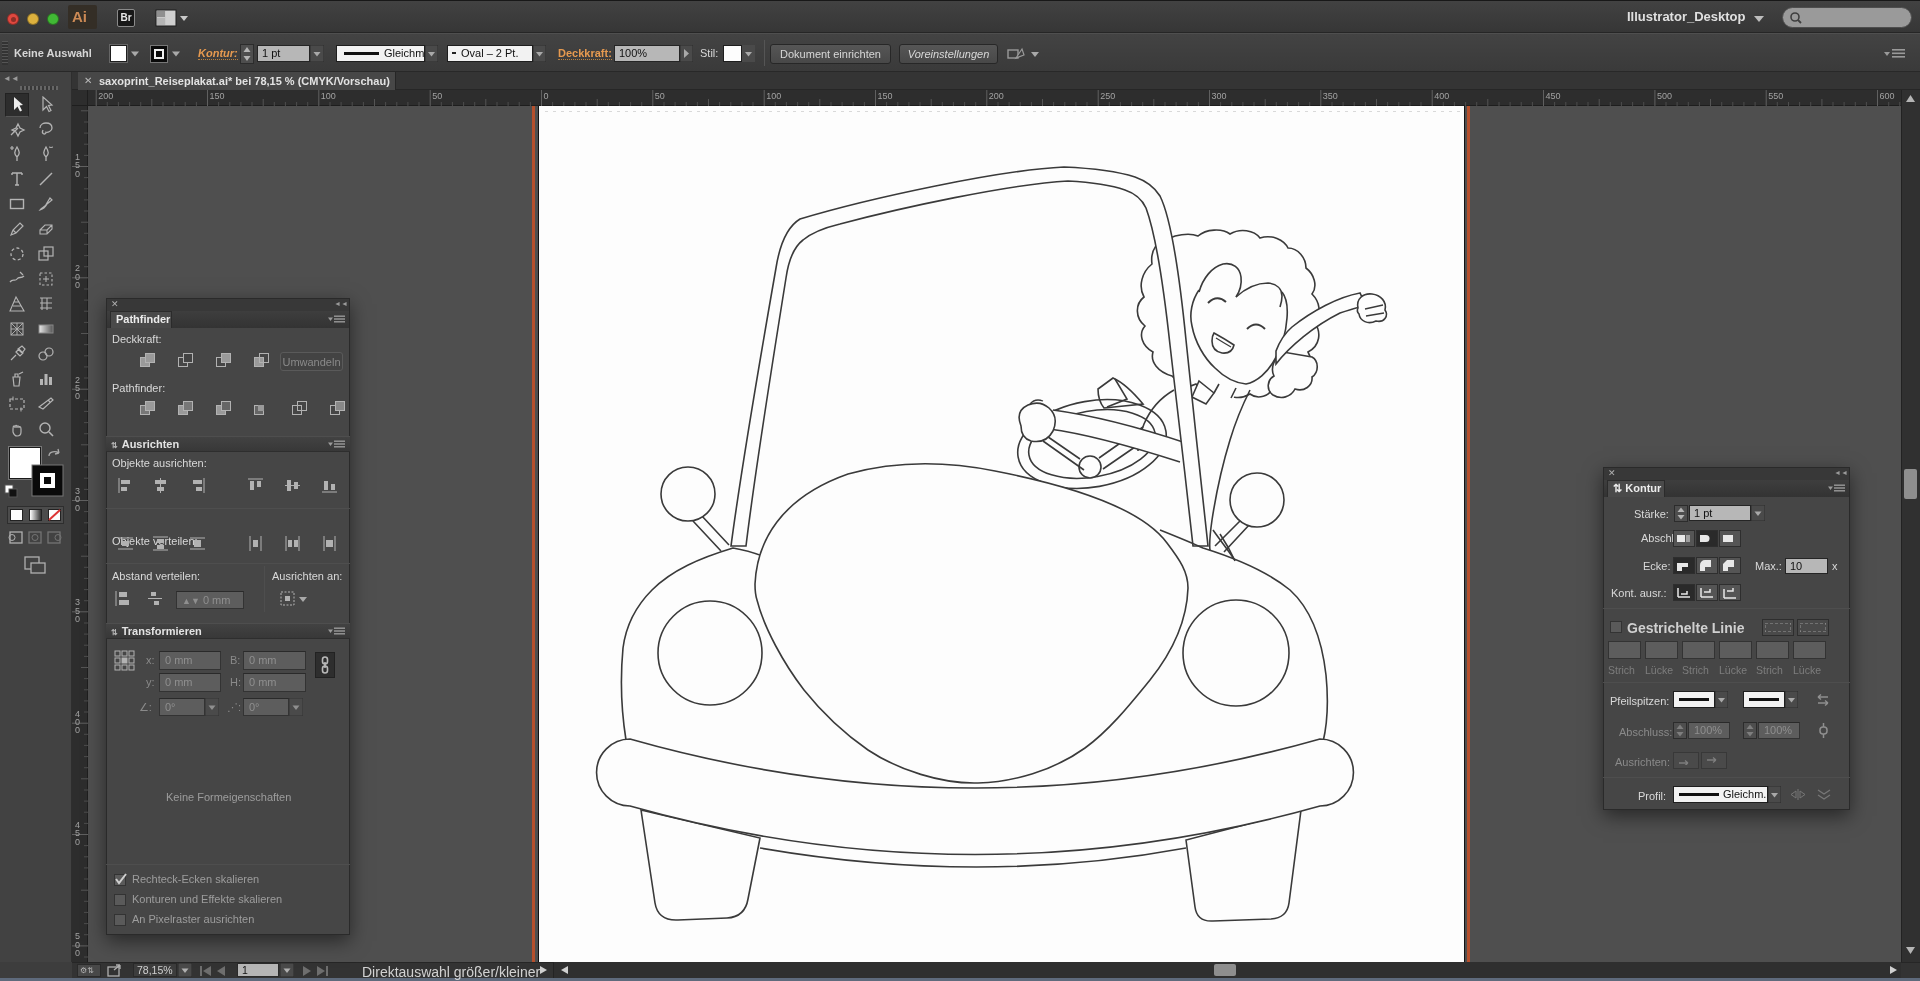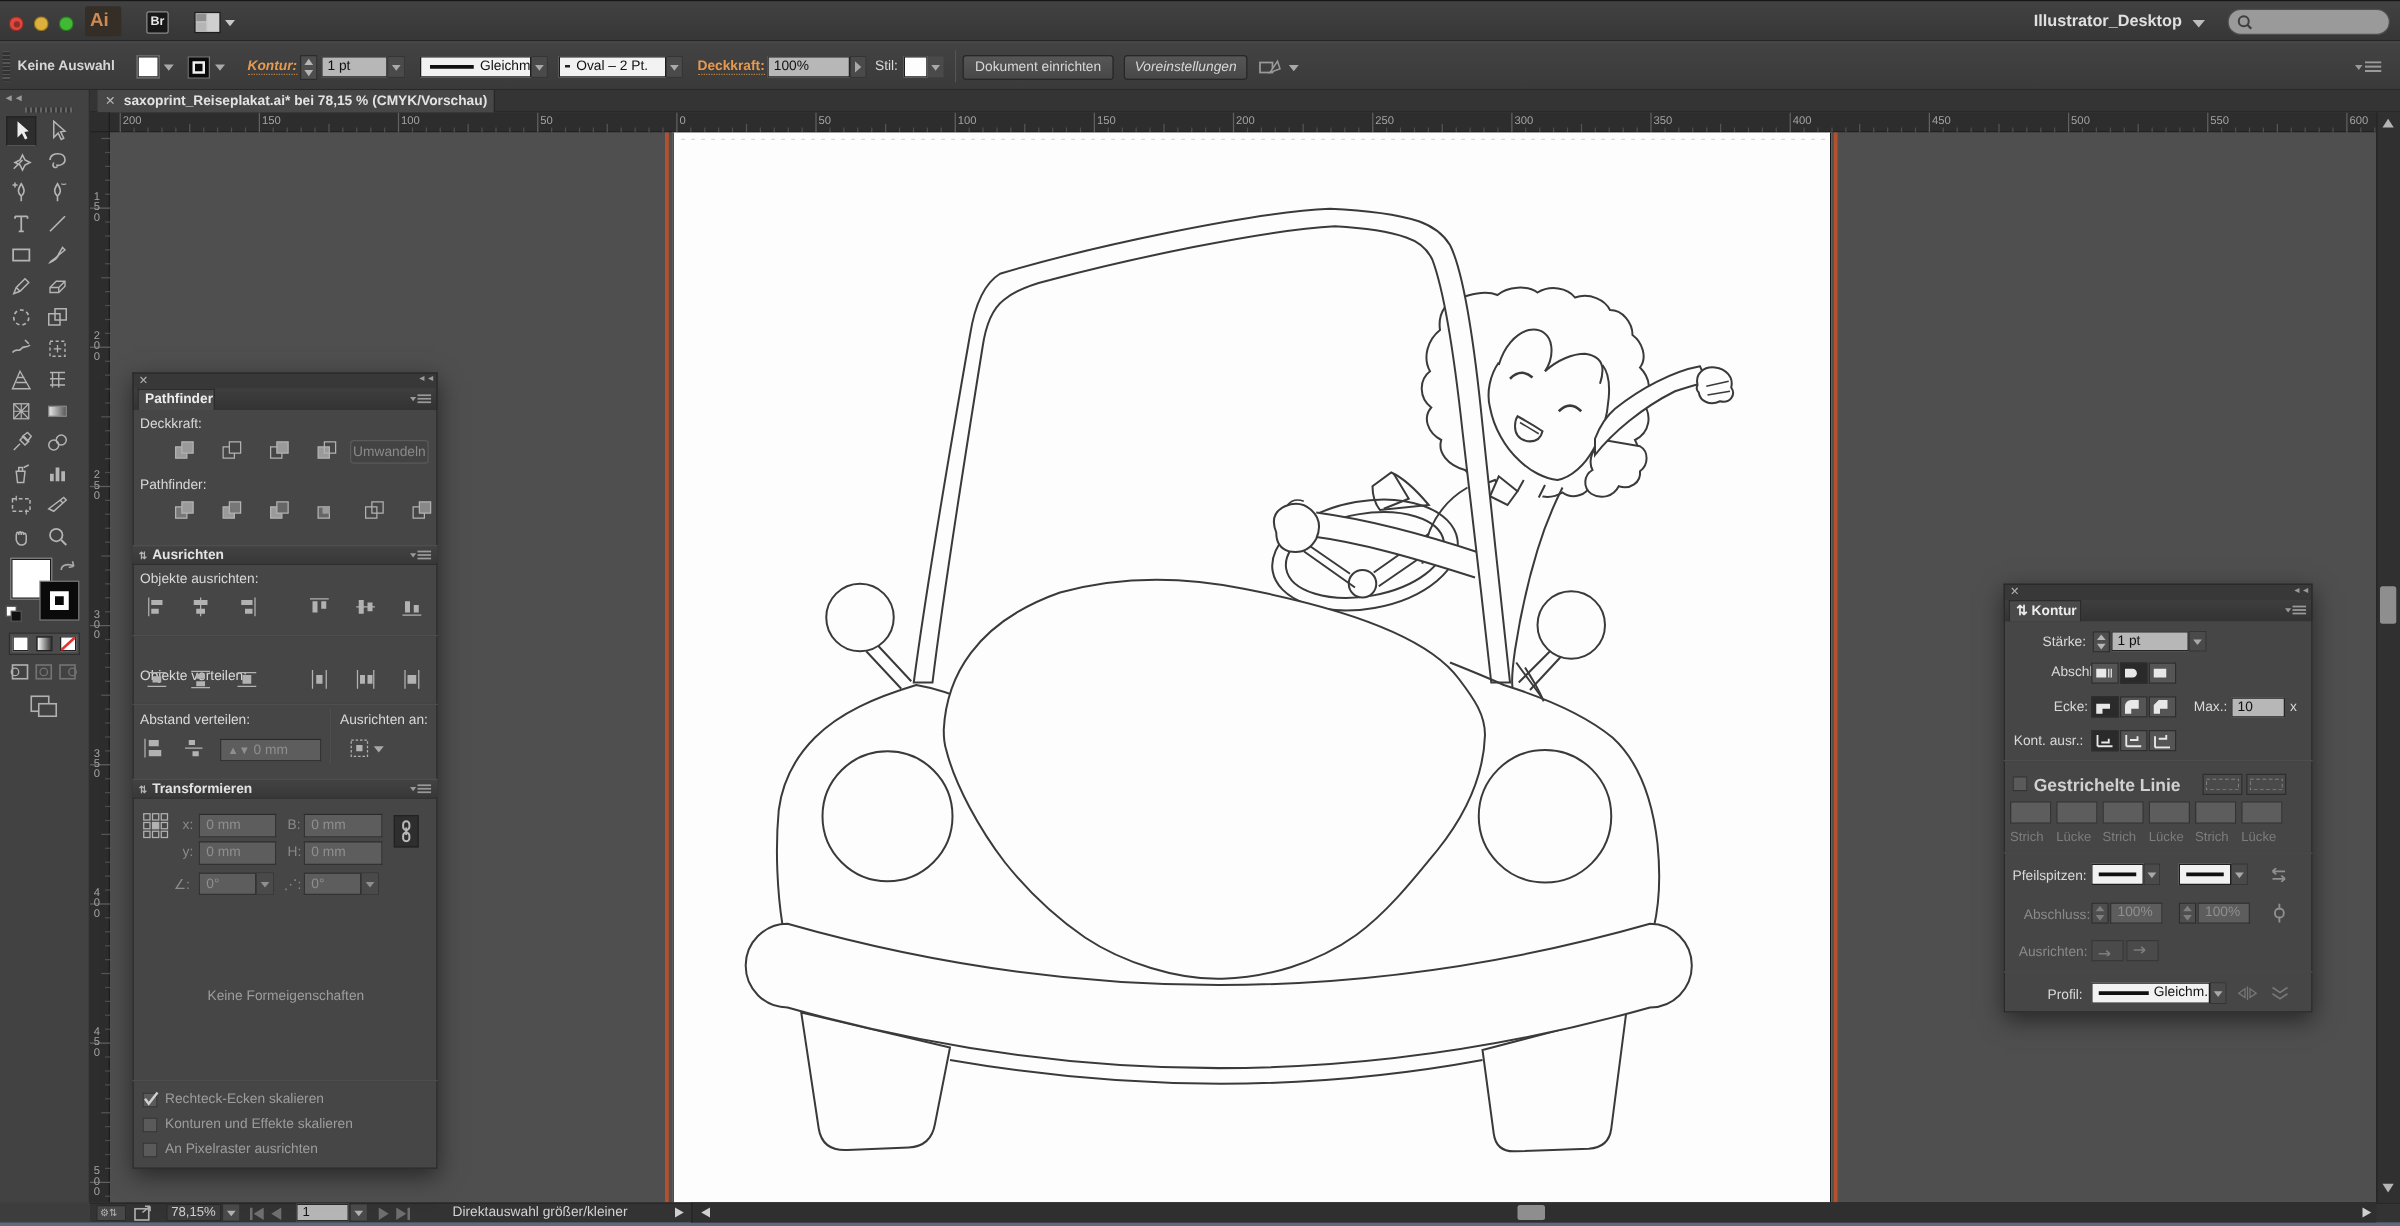--- a/index.html
+++ b/index.html
@@ -630,21 +630,21 @@
     <g fill="#6e6e6e">
       <path d="M104 0 l8 5 -8 5 z"></path>
       <path d="M118 0 l8 5 -8 5 z M127 0 l2 0 0 10 -2 0 z"></path>
     </g>
   </svg>
 <div class="a" style="left:237px;top:963px;width:42px;height:14px;background:#b5b5b5;border:1px solid #2a2a2a;color:#111;font-size:10.5px;line-height:13px;padding-left:4px;">1</div>
 <svg style="left:280px;top:963px;" width="14" height="14" viewBox="0 0 14 14">
     <rect width="14" height="14" fill="#4a4a4a" stroke="#2a2a2a"></rect>
     <path d="M3.5 5.5 l7 0 -3.5 4.5 z" fill="#b0b0b0"></path>
   </svg>
-<div class="a" style="left:362px;top:964px;color:#d2d2d2;font-size:11px;">Direktauswahl größer/kleiner</div>
+<div class="a" style="left:362px;top:964px;color:#d2d2d2;font-size:14px;">Direktauswahl größer/kleiner</div>
 <svg style="left:538px;top:965px;" width="10" height="10" viewBox="0 0 10 10">
     <path d="M2 1 l7 4 -7 4 z" fill="#d0d0d0"></path>
   </svg>
 <div class="a" style="left:553px;top:962px;width:1348px;height:16px;background:#2f2f2f;border-left:1px solid #242424;"></div>
 <svg style="left:560px;top:965px;" width="10" height="10" viewBox="0 0 10 10">
     <path d="M8 1 l-7 4 7 4 z" fill="#d0d0d0"></path>
   </svg>
 <div class="a" style="left:1214px;top:964px;width:22px;height:12px;background:#8e8e8e;border-radius:2px;"></div>
 <svg style="left:1888px;top:965px;" width="10" height="10" viewBox="0 0 10 10">
     <path d="M2 1 l7 4 -7 4 z" fill="#d0d0d0"></path>
@@ -778,21 +778,21 @@
 <svg style="left:114px;top:590px;" width="17" height="17" viewBox="0 0 17 17">
     <path d="M2 1 V16" stroke="#b2b2b2"></path>
     <rect x="5" y="2" width="8" height="5" fill="#b2b2b2"></rect>
     <rect x="5" y="10" width="10" height="5" fill="#b2b2b2"></rect>
   </svg>
 <svg style="left:146px;top:590px;" width="17" height="17" viewBox="0 0 17 17">
     <path d="M2 8.5 H16" stroke="#b2b2b2"></path>
     <rect x="5" y="2" width="5" height="4" fill="#b2b2b2"></rect>
     <rect x="8" y="11" width="5" height="4" fill="#b2b2b2"></rect>
   </svg>
-<div class="dfield" style="left:176px;top:591px;width:81px;height:18px;"><span style="font-size:9px;">▲▼</span> 0 mm</div>
+<div class="dfield" style="left:176px;top:591px;width:68px;height:18px;"><span style="font-size:9px;">▲▼</span> 0 mm</div>
 <svg style="left:279px;top:590px;" width="17" height="17" viewBox="0 0 17 17">
     <rect x="2" y="2" width="13" height="13" fill="none" stroke="#b2b2b2" stroke-dasharray="2 1.5"></rect>
     <rect x="6" y="6" width="5" height="5" fill="#b2b2b2"></rect>
   </svg>
 <svg style="left:298px;top:596px;" width="10" height="7" viewBox="0 0 10 7">
     <path d="M1 1 l8 0 -4 5 z" fill="#a9a9a9"></path>
   </svg>
 <div class="hdr" style="left:106px;top:623px;width:244px;height:16px;line-height:14px;"><span style="font-size:8px;color:#b5b5b5;margin:0 4px 0 5px;">⇅</span>Transformieren</div>
 <svg style="left:328px;top:627px;" width="17" height="9" viewBox="0 0 17 9">
 <path d="M0 2.5 l5 0 -2.5 3.5 z" fill="#9a9a9a"></path>

